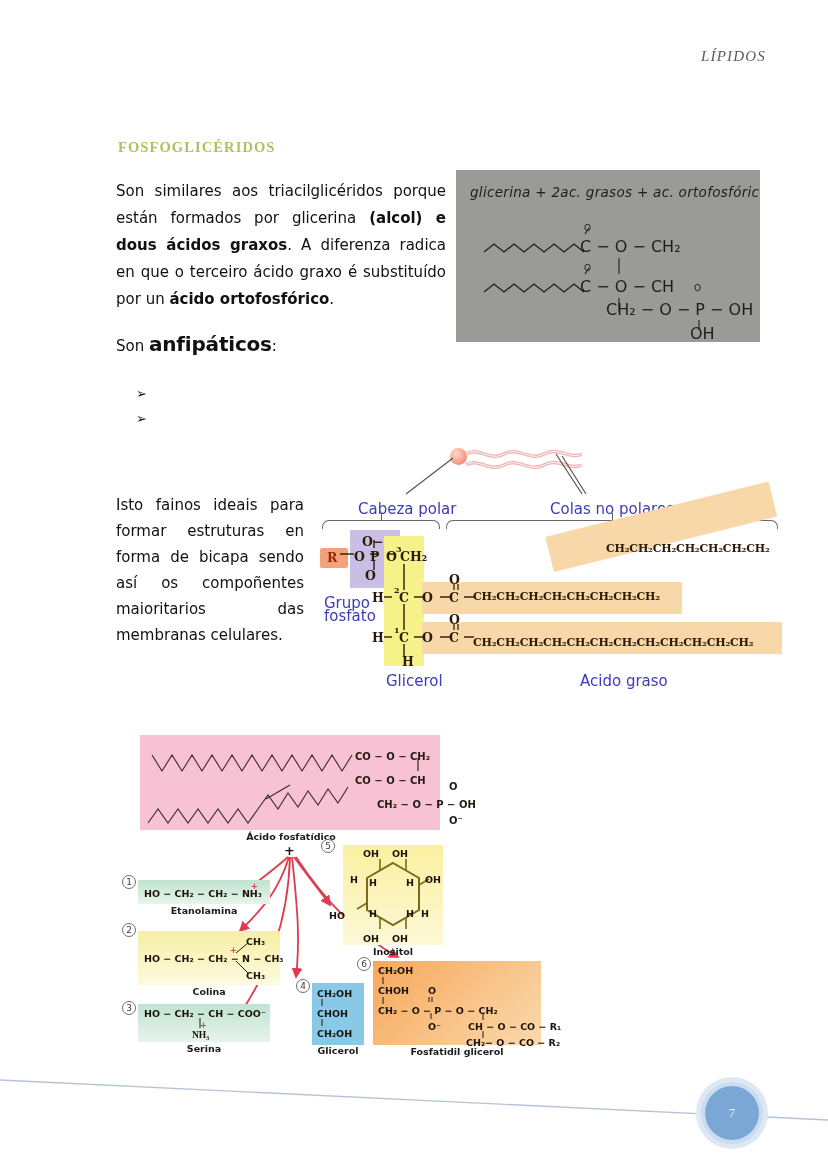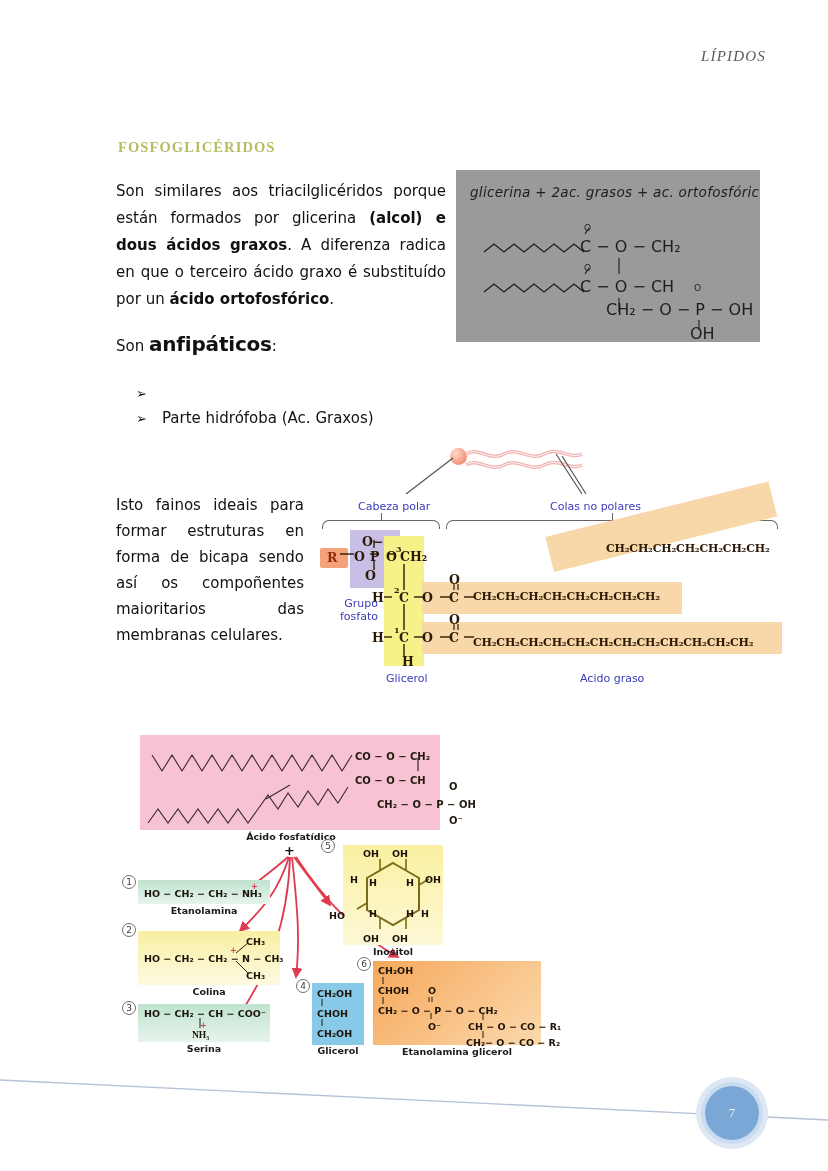--- a/index.html
+++ b/index.html
@@ -57,21 +57,21 @@
     position:absolute;
     font-family:"DejaVu Sans", sans-serif;
     color:#1d1d1d;
     white-space:nowrap;
   }
   .hw-title{ left:14px; top:14px; font-size:13.5px; font-style:italic; letter-spacing:.3px; }
   .hw-struct{ left:20px; top:48px; font-size:16px; line-height:17px; }
 
   
   .phos-fig{ position:absolute; left:318px; top:432px; width:468px; height:270px; }
-  .fig-label{ position:absolute; color:#3b3bbb; font-size:11px; font-family:"DejaVu Sans",sans-serif;text-align:right;}
+  .fig-label{ position:absolute; color:#3b3bbb; font-size:15px; font-family:"DejaVu Sans",sans-serif;}
   .brace{ position:absolute; border-top:1.4px solid #666; height:9px;
           border-left:1.4px solid #666; border-right:1.4px solid #666;
           border-radius:7px 7px 0 0;}
   .brace:after{ content:""; position:absolute; left:50%; top:-8px; width:1.4px; height:8px; background:#666;}
 
   .mol{ position:absolute; font-family:"DejaVu Serif", serif; font-size:12.5px; color:#2b1a05; font-weight:bold;}
   .box-phos{ position:absolute; background:#c9bfe6; }
   .box-r{ position:absolute; background:#f4a27a; border-radius:2px;}
   .box-gly{ position:absolute; background:#f7f18a; }
   .box-fa{ position:absolute; background:#f8d7a8; }
@@ -113,21 +113,20 @@
 <div class="para" id="intro-para"><span>Son similares aos triacilglicéridos porque están formados por glicerina </span><b>(alcol) e dous ácidos graxos</b><span>. A diferenza radica en que o terceiro ácido graxo é substituído por un </span><b>ácido ortofosfórico</b><span>.</span></div>
 
 <div id="anfi-line"><span>Son </span><span class="big">anfipáticos</span><span>:</span></div>
 
 <div class="bullet-list">
   <div class="bullet-row">
     <span class="bullet-mark">➢</span>
   </div>
   <div class="bullet-row">
     <span class="bullet-mark">➢</span>
-    <span>Parte hidrófoba (Ac. Graxos)</span>
   </div>
 </div>
 
 <div class="para" id="bicapa-para">Isto fainos ideais para formar estruturas en forma de bicapa sendo así os compoñentes maioritarios das membranas celulares.</div>
 
 <div class="hand-photo">
   <div class="hw hw-title">glicerina + 2ac. grasos + ac. ortofosfórico</div>
 
   <svg width="304" height="172" style="position:absolute;left:0;top:0;">
     <polyline points="28,82 38,74 48,82 58,74 68,82 78,74 88,82 98,74 108,82 118,74 128,82" fill="none" stroke="#1d1d1d" stroke-width="1.3"></polyline>
@@ -347,21 +346,21 @@
   <div class="cstruct" style="left:348px;top:301px;">CH₂− O − CO − R₂</div>
   <svg width="170" height="90" style="position:absolute;left:255px;top:226px;">
     <line x1="10" y1="16" x2="10" y2="23" stroke="#241b10" stroke-width="1"></line>
     <line x1="10" y1="36" x2="10" y2="43" stroke="#241b10" stroke-width="1"></line>
     <line x1="56" y1="36" x2="56" y2="41" stroke="#241b10" stroke-width="1"></line>
     <line x1="59" y1="36" x2="59" y2="41" stroke="#241b10" stroke-width="1"></line>
     <line x1="58" y1="52" x2="58" y2="58" stroke="#241b10" stroke-width="1"></line>
     <line x1="110" y1="52" x2="110" y2="59" stroke="#241b10" stroke-width="1"></line>
     <line x1="110" y1="70" x2="110" y2="77" stroke="#241b10" stroke-width="1"></line>
   </svg>
-  <div class="cap" style="left:255px;top:311px;width:168px;">Etanolamina glicerol</div>
+  <div class="cap" style="left:255px;top:311px;width:168px;">Fosfatidil glicerol</div>
 </div>
 
 <div class="footer-line">
   <svg width="828" height="60">
     <line x1="0" y1="12" x2="828" y2="52" stroke="#b6c3d6" stroke-width="1.4"></line>
   </svg>
 </div>
 
 <div class="page-badge">
   <div class="ring" style="left:0;top:0;width:72px;height:72px;background:#dde8f4;"></div>

